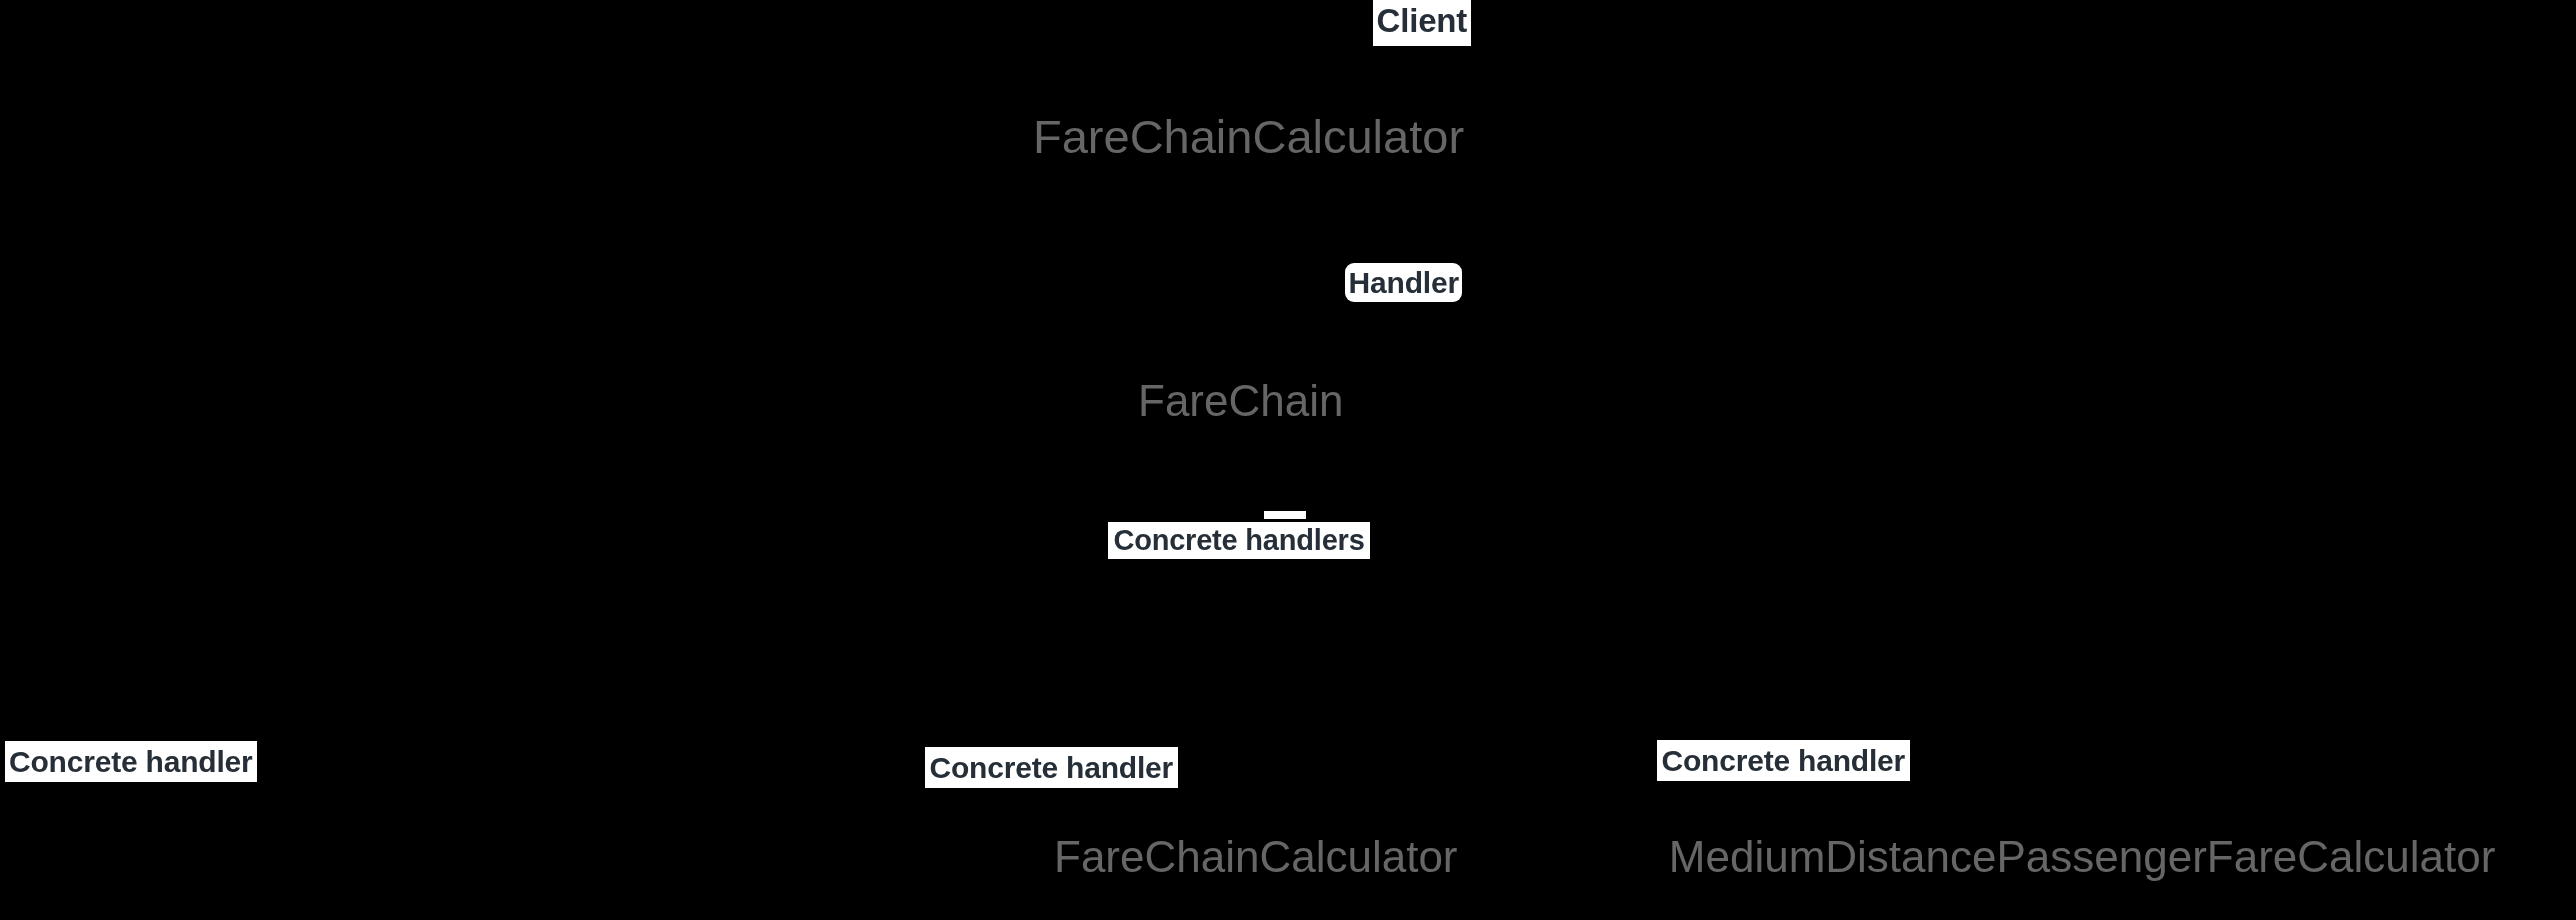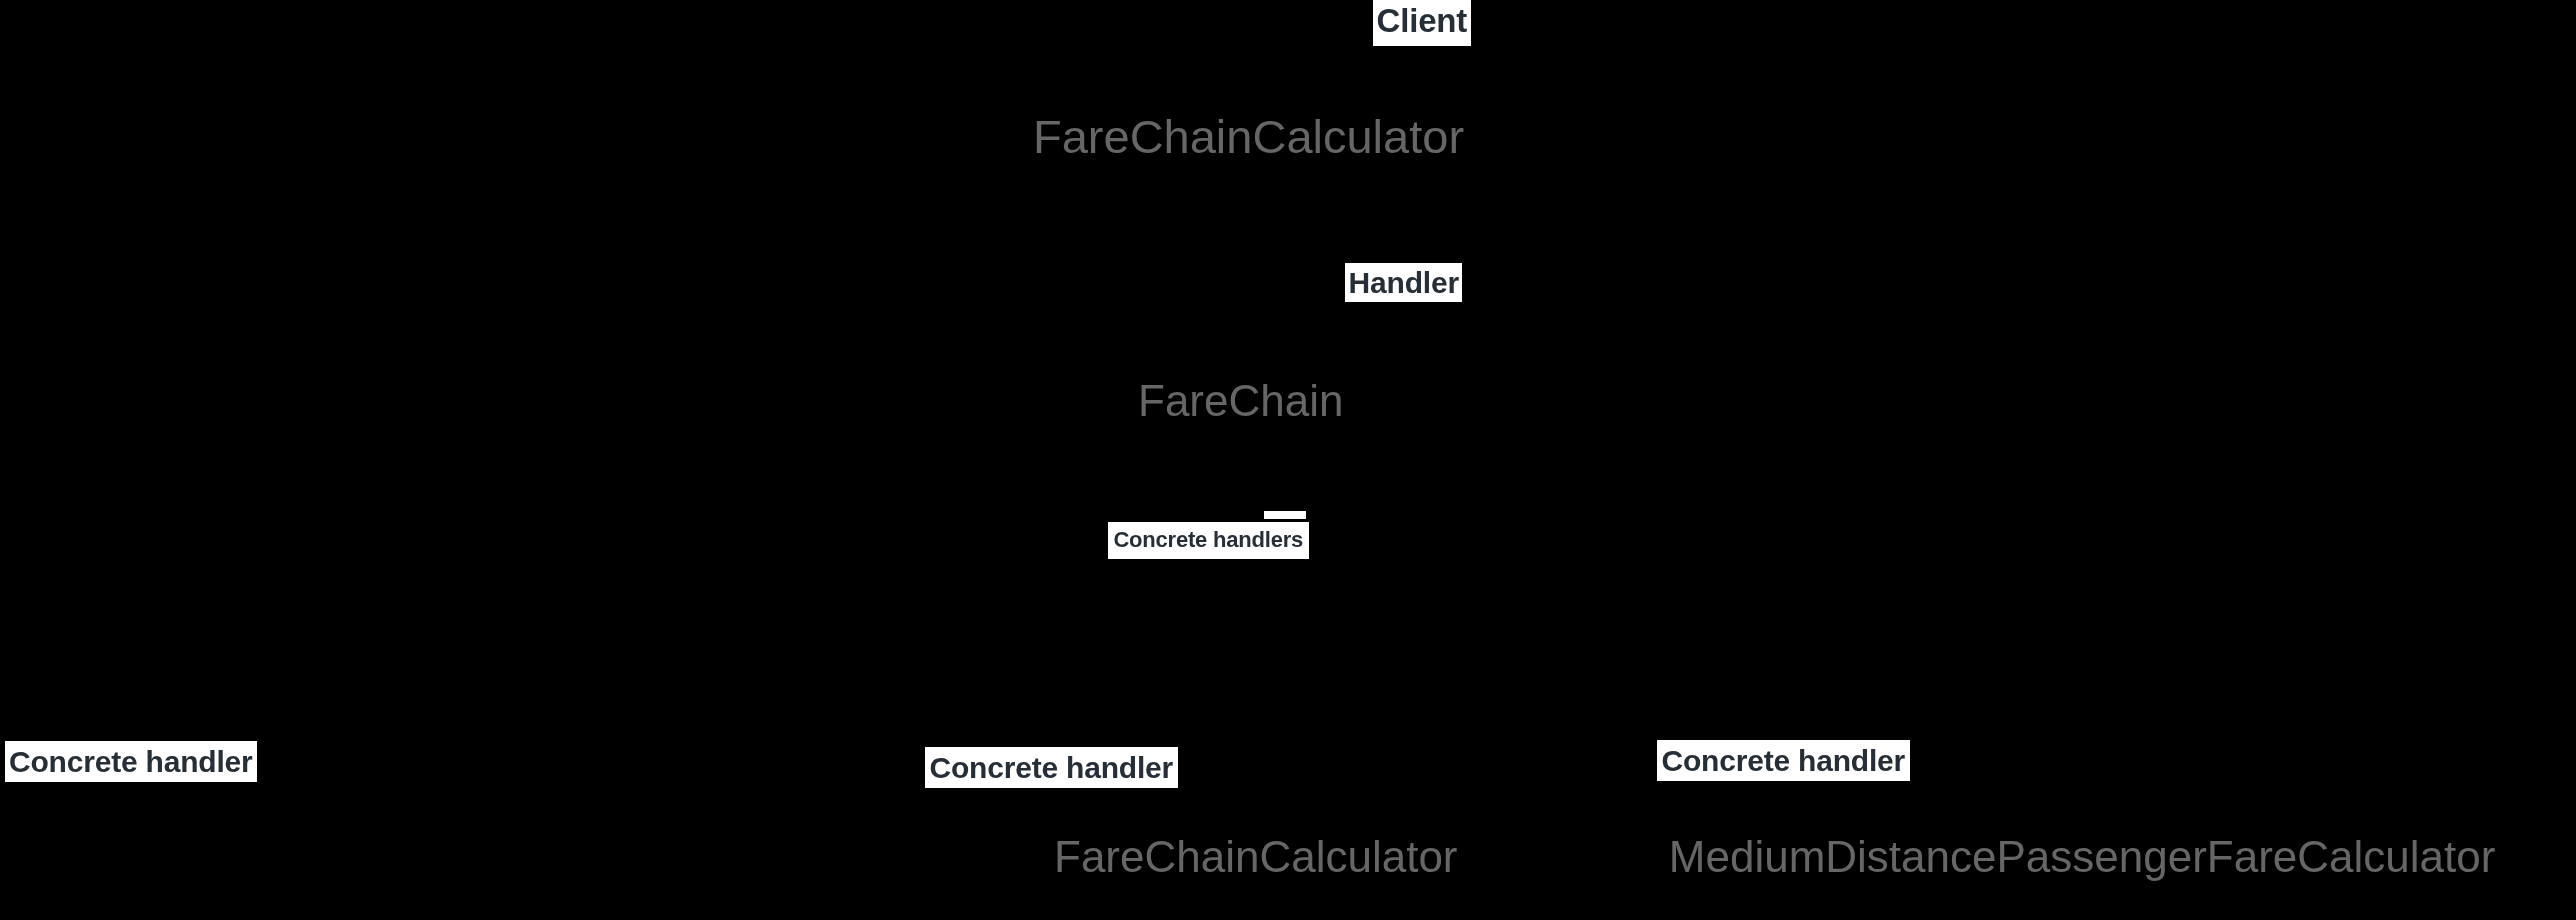--- a/index.html
+++ b/index.html
@@ -55,27 +55,27 @@
 <body>
 
 <div id="diagram">
 
   <div class="node-group" style="left:1033px; top:0px; width:453px; height:172px;">
     <div class="role-badge" style="left:340px; top:-5.4px; height:51px; padding:0 3.6px; font-size:33px;">Client</div>
     <div class="class-name" style="left:0px; top:109px; height:54px; font-size:47px;">FareChainCalculator</div>
   </div>
 
   <div class="node-group" style="left:1138px; top:263px; width:453px; height:181px;">
-    <div class="role-badge" style="left:207px; top:0px; height:39px; padding:0 3.6px; font-size:30px;">Handler</div>
+    <div class="role-badge" style="left:207px; top:0px; height:39px; padding:0 3.6px; font-size:30px;border-radius:9px;">Handler</div>
     <div class="class-name" style="left:0px; top:97px; height:49px; font-size:44px;margin-top:16px;">FareChain</div>
   </div>
 
   <div class="node-group" style="left:1108px; top:508px; width:290px; height:63px;">
     <div class="badge-fragment" style="left:156px; top:2.7px; width:42px; height:8.2px;"></div>
-    <div class="role-badge" style="left:0px; top:13.6px; height:37px; padding:0 5.4px; font-size:22px;">Concrete handlers</div>
+    <div class="role-badge" style="left:0px; top:13.6px; height:37px; padding:0 5.4px; font-size:29px;">Concrete handlers</div>
   </div>
 
   <div class="node-group" style="left:4.5px; top:741px; width:816px; height:145px;">
     <div class="role-badge" style="left:0px; top:0px; height:41px; padding:0 4.5px; font-size:30px;">Concrete handler</div>
   </div>
 
   <div class="node-group" style="left:925px; top:747px; width:634px; height:145px;">
     <div class="role-badge" style="left:0px; top:0px; height:41px; padding:0 4.5px; font-size:30px;">Concrete handler</div>
     <div class="class-name" style="left:129px; top:85px; height:49px; font-size:44px;">FareChainCalculator</div>
   </div>

